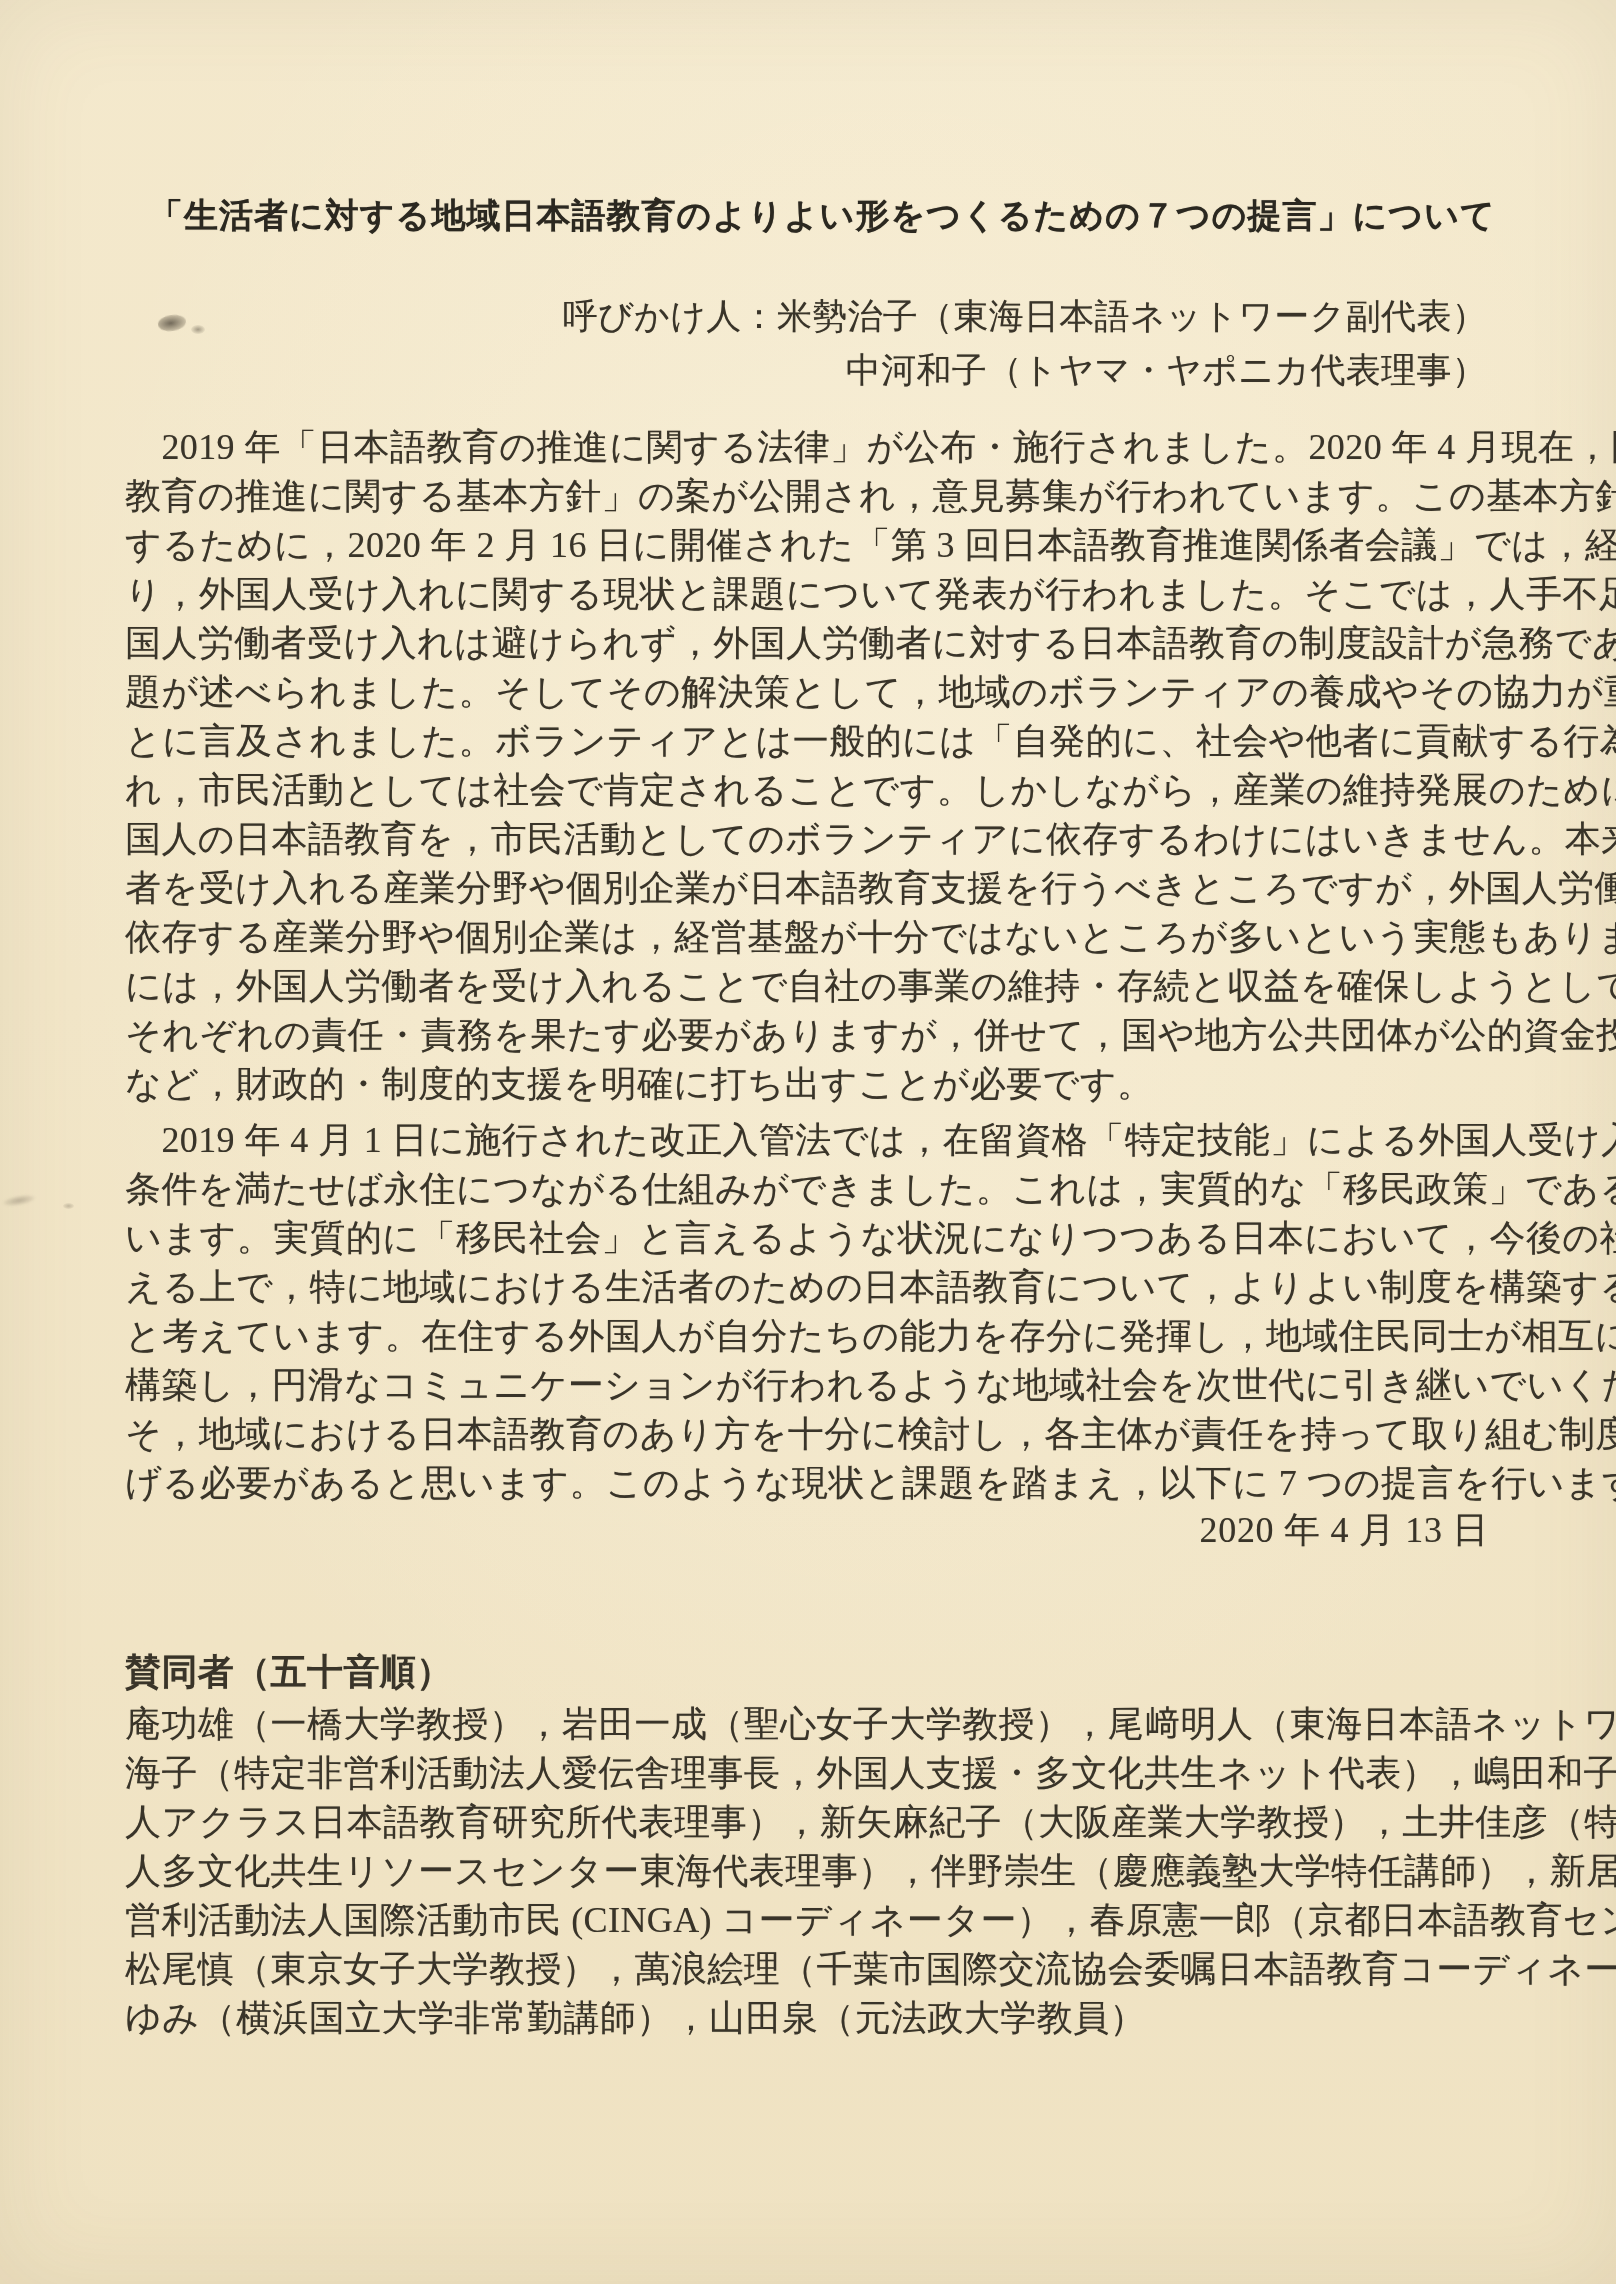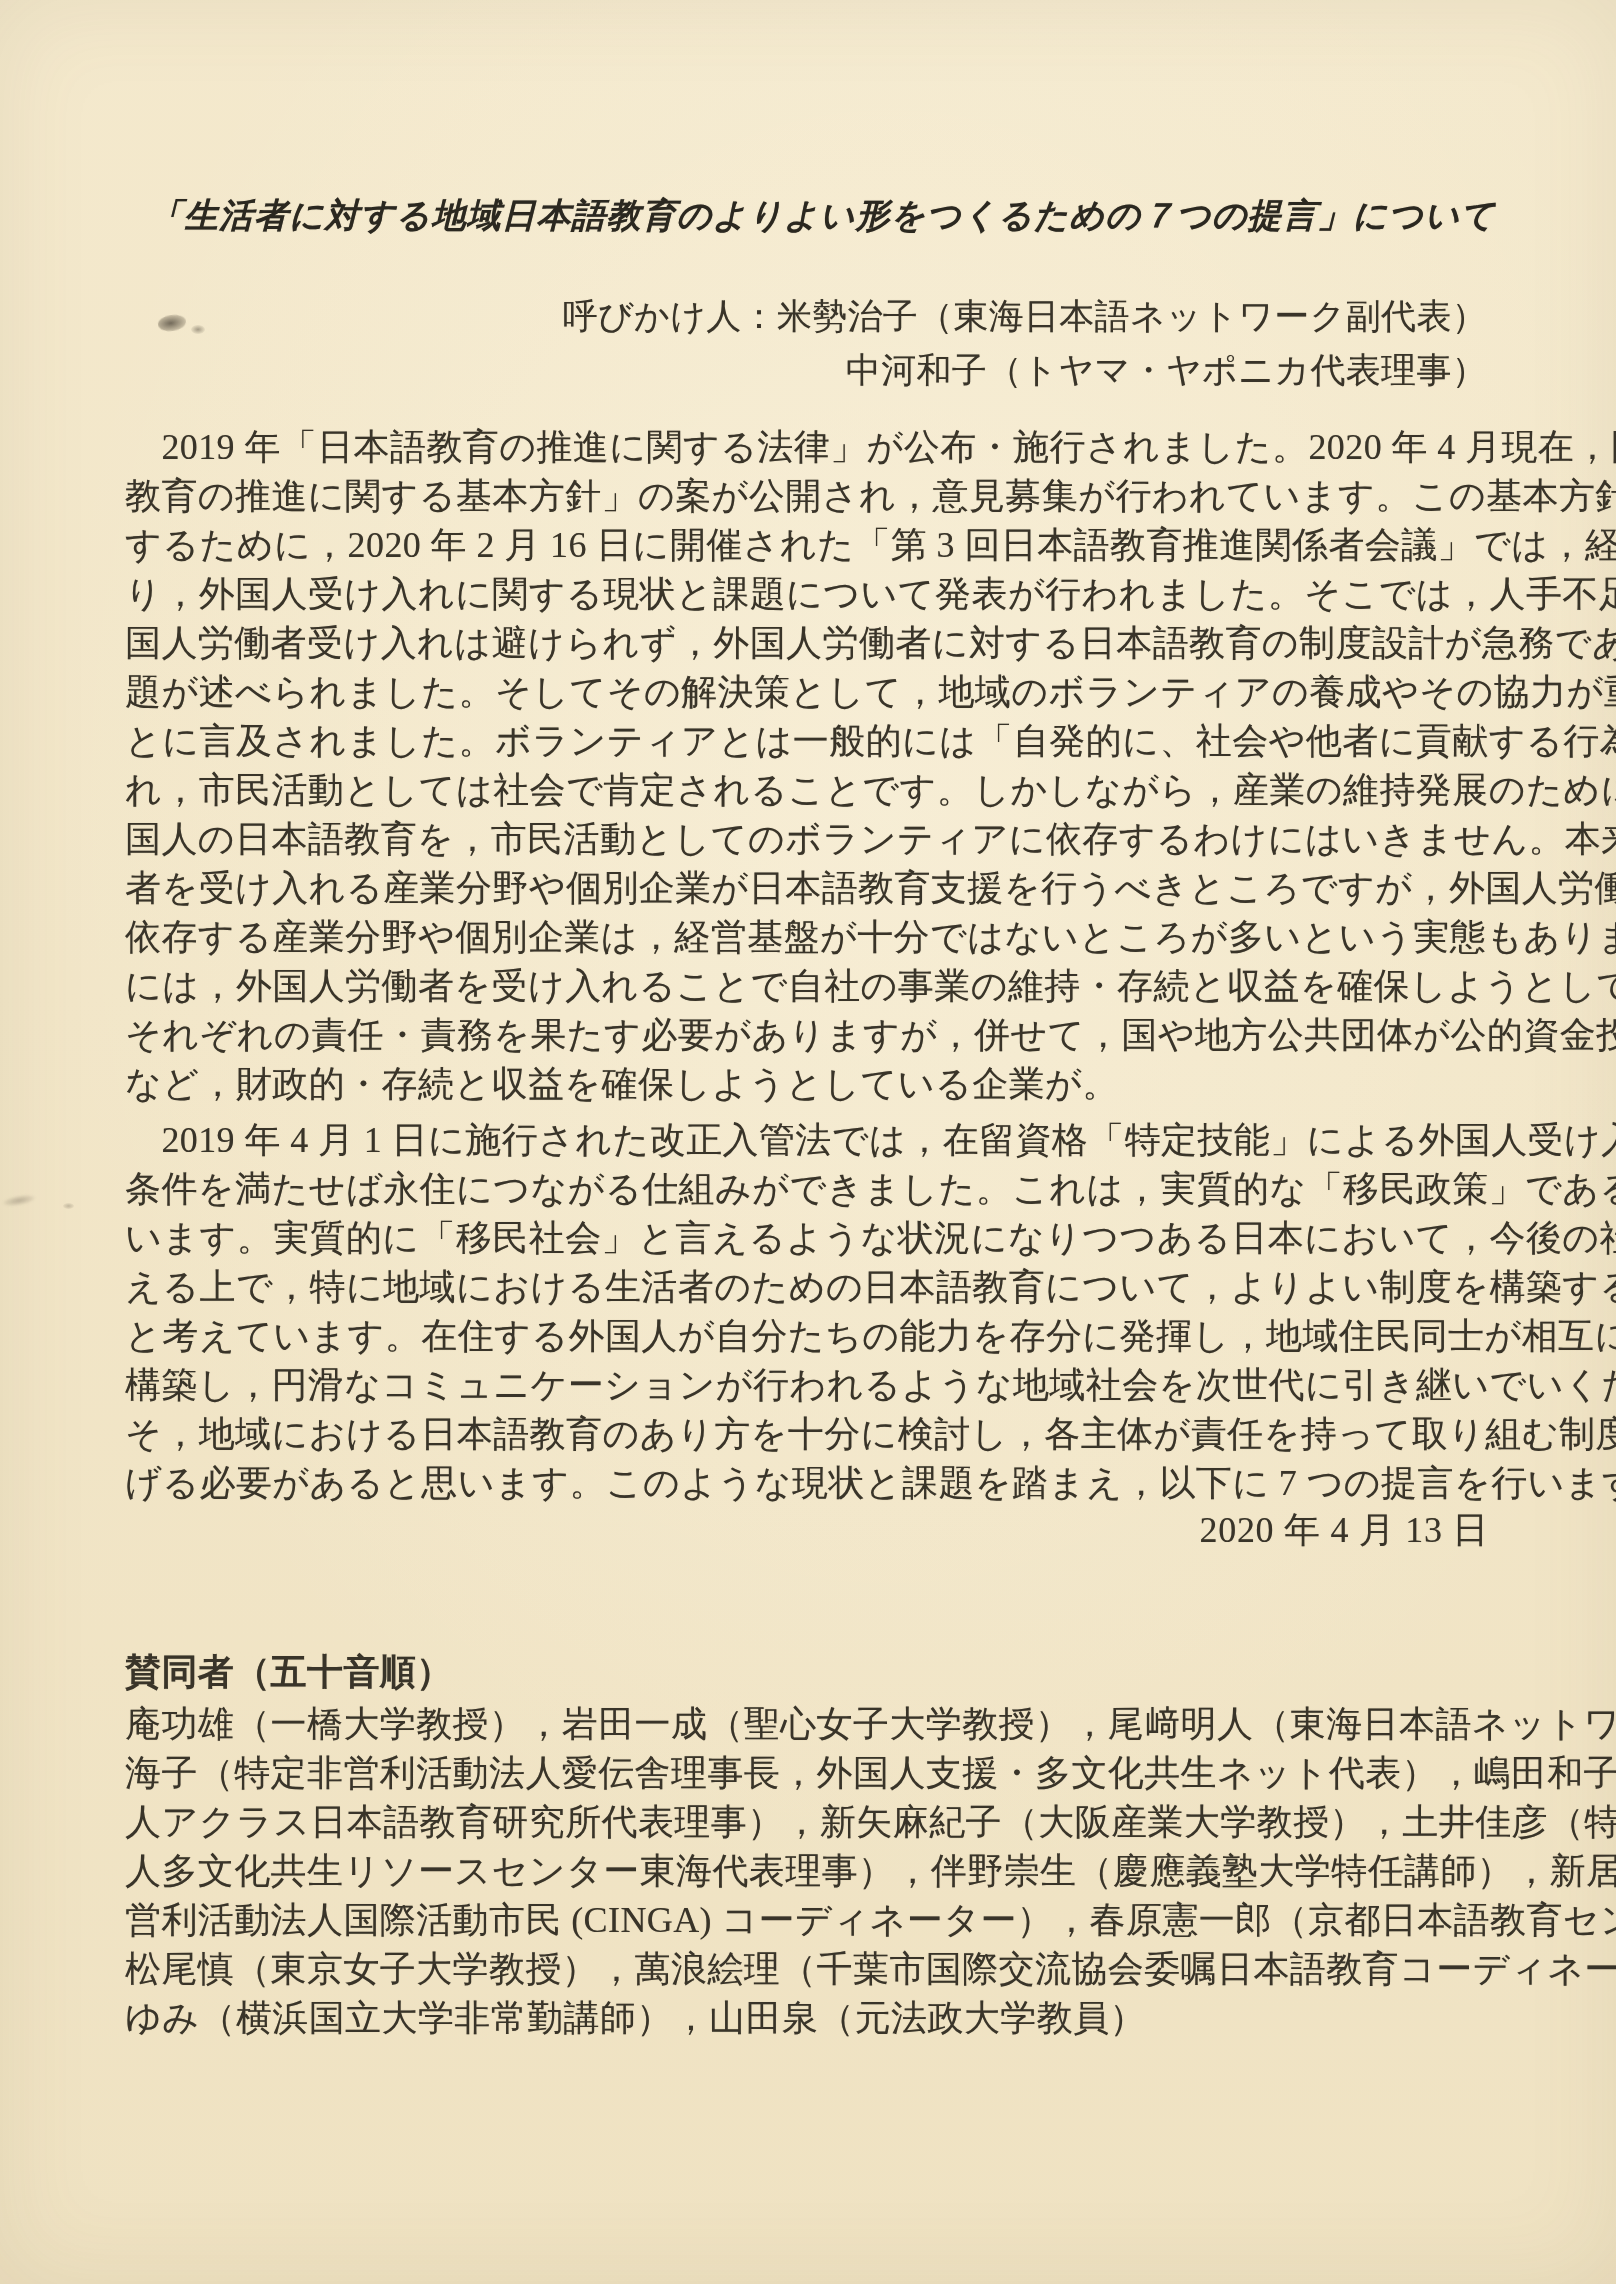--- a/index.html
+++ b/index.html
@@ -22,21 +22,20 @@
   .doc-title {
     position: absolute;
     left: 149px; top: 193px;
     font-family: "Liberation Sans", "DejaVu Sans", sans-serif;
     font-weight: bold;
     font-size: 34px;
     letter-spacing: 1px;
     color: #2b2820;
     white-space: nowrap;
     text-shadow: 0 0 0.7px rgba(43,40,32,0.55);
-    font-style: italic;
   }
   .callers {
     position: absolute;
     right: 129px; top: 290px;
     text-align: right;
     font-size: 35px;
     line-height: 54px;
     letter-spacing: 0.3px;
     white-space: nowrap;
     text-shadow: 0 0 0.7px rgba(57,52,41,0.4);
@@ -129,21 +128,21 @@
   <div class="line">り，外国人受け入れに関する現状と課題について発表が行われました。そこでは，人手不足対応として外</div>
   <div class="line">国人労働者受け入れは避けられず，外国人労働者に対する日本語教育の制度設計が急務であるという課</div>
   <div class="line">題が述べられました。そしてその解決策として，地域のボランティアの養成やその協力が重要であるこ</div>
   <div class="line">とに言及されました。ボランティアとは一般的には「自発的に、社会や他者に貢献する行為（者）」とさ</div>
   <div class="line">れ，市民活動としては社会で肯定されることです。しかしながら，産業の維持発展のために受け入れる外</div>
   <div class="line">国人の日本語教育を，市民活動としてのボランティアに依存するわけにはいきません。本来，外国人労働</div>
   <div class="line">者を受け入れる産業分野や個別企業が日本語教育支援を行うべきところですが，外国人労働者に多くを</div>
   <div class="line">依存する産業分野や個別企業は，経営基盤が十分ではないところが多いという実態もあります。一義的</div>
   <div class="line">には，外国人労働者を受け入れることで自社の事業の維持・存続と収益を確保しようとしている企業が</div>
   <div class="line">それぞれの責任・責務を果たす必要がありますが，併せて，国や地方公共団体が公的資金投入を明言する</div>
-  <div class="line last">など，財政的・存続と収益を確保しようとしている企業が。</div>
+  <div class="line last">など，財政的・制度的支援を明確に打ち出すことが必要です。</div>
 </div>
 
 <div class="bodyblock" id="para2">
   <div class="line">　2019 年 4 月 1 日に施行された改正入管法では，在留資格「特定技能」による外国人受け入れが始まり，</div>
   <div class="line">条件を満たせば永住につながる仕組みができました。これは，実質的な「移民政策」であるとも言われて</div>
   <div class="line">います。実質的に「移民社会」と言えるような状況になりつつある日本において，今後の社会づくりを考</div>
   <div class="line">える上で，特に地域における生活者のための日本語教育について，よりよい制度を構築する必要がある</div>
   <div class="line">と考えています。在住する外国人が自分たちの能力を存分に発揮し，地域住民同士が相互に信頼関係を</div>
   <div class="line">構築し，円滑なコミュニケーションが行われるような地域社会を次世代に引き継いでいくために，今こ</div>
   <div class="line">そ，地域における日本語教育のあり方を十分に検討し，各主体が責任を持って取り組む制度をつくり上</div>

